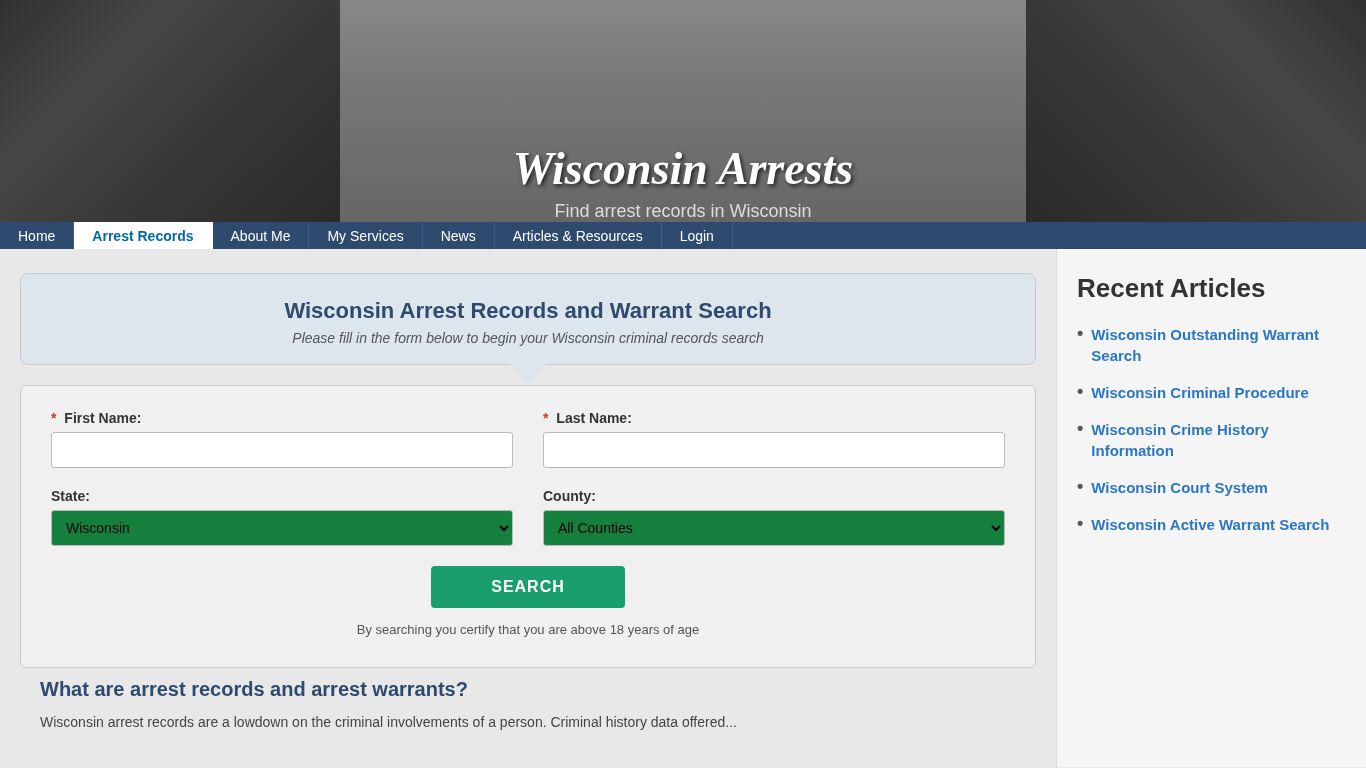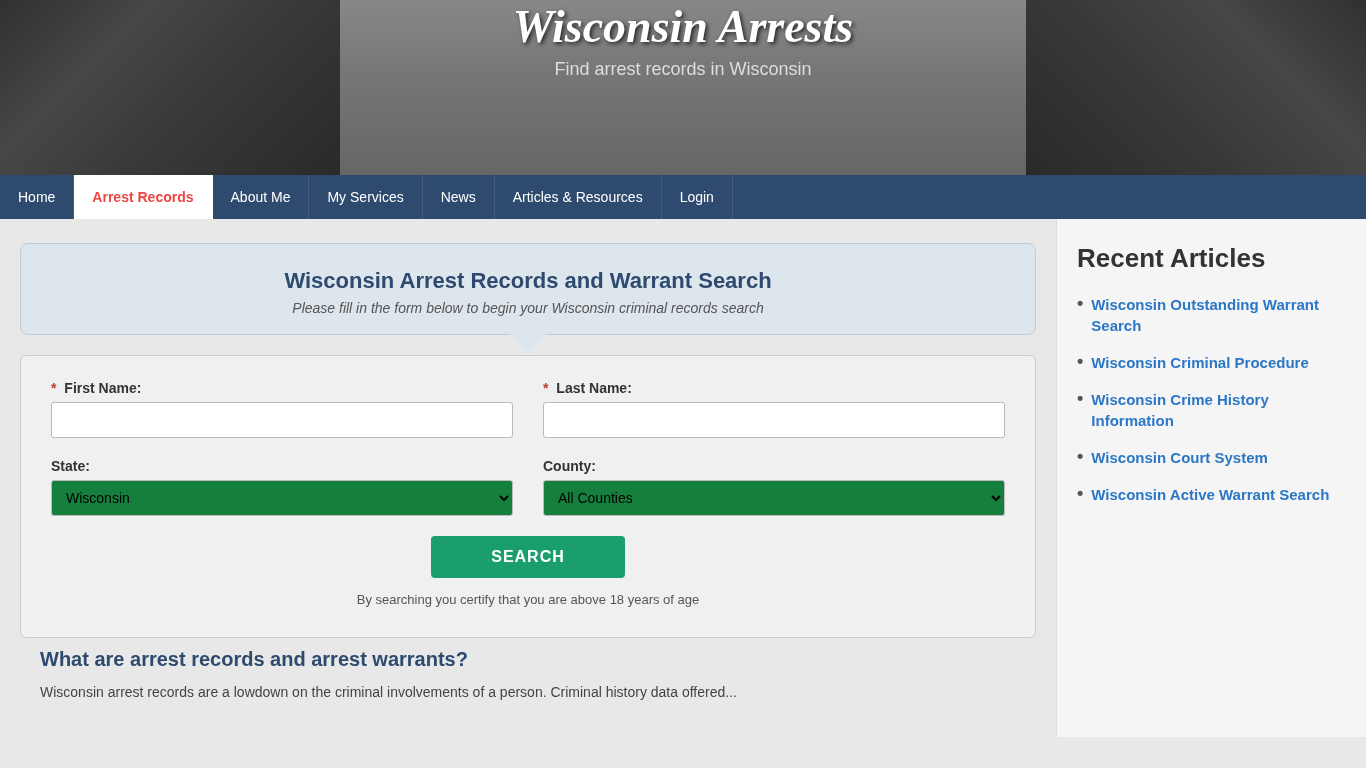--- a/index.html
+++ b/index.html
@@ -1,26 +1,26 @@
 <!DOCTYPE html>
 <html><head>
   <meta charset="utf-8">
   <style>
     * { margin: 0; padding: 0; box-sizing: border-box; }
     body { font-family: Arial, sans-serif; background: #e8e8e8; width: 1366px; }
 
     
     .header {
       position: relative;
-      height: 175px;
+      height: 222px;
       background: #555;
       overflow: hidden;
       display: flex;
       align-items: center;
-      justify-content: flex-start;
+      justify-content: flex-end;
       flex-direction: column;
     }
     .header-bg {
       position: absolute;
       top: 0; left: 0; right: 0; bottom: 0;
       display: flex;
       align-items: stretch;
     }
     .header-bg-left, .header-bg-right {
       width: 340px;
@@ -56,37 +56,37 @@
       font-size: 18px;
       color: #ddd;
       margin-top: 6px;
     }
 
     
     nav {
       background: #2e4a6e;
       display: flex;
       align-items: stretch;
-      height: 44px;
+      height: 27px;
     }
     nav a {
       color: white;
       text-decoration: none;
       padding: 0 18px;
       display: flex;
       align-items: center;
       font-size: 14px;
       font-weight: 500;
       border-right: 1px solid rgba(255,255,255,0.1);
       transition: background 0.2s;
     }
     nav a:first-child { border-left: none; }
     nav a.active {
       background: white;
-      color: #ef4444;
+      color: #0369a1;
       font-weight: bold;
     }
 
     
     .main-container {
       display: flex;
       max-width: 1366px;
       margin: 0;
       background: #e8e8e8;
     }

